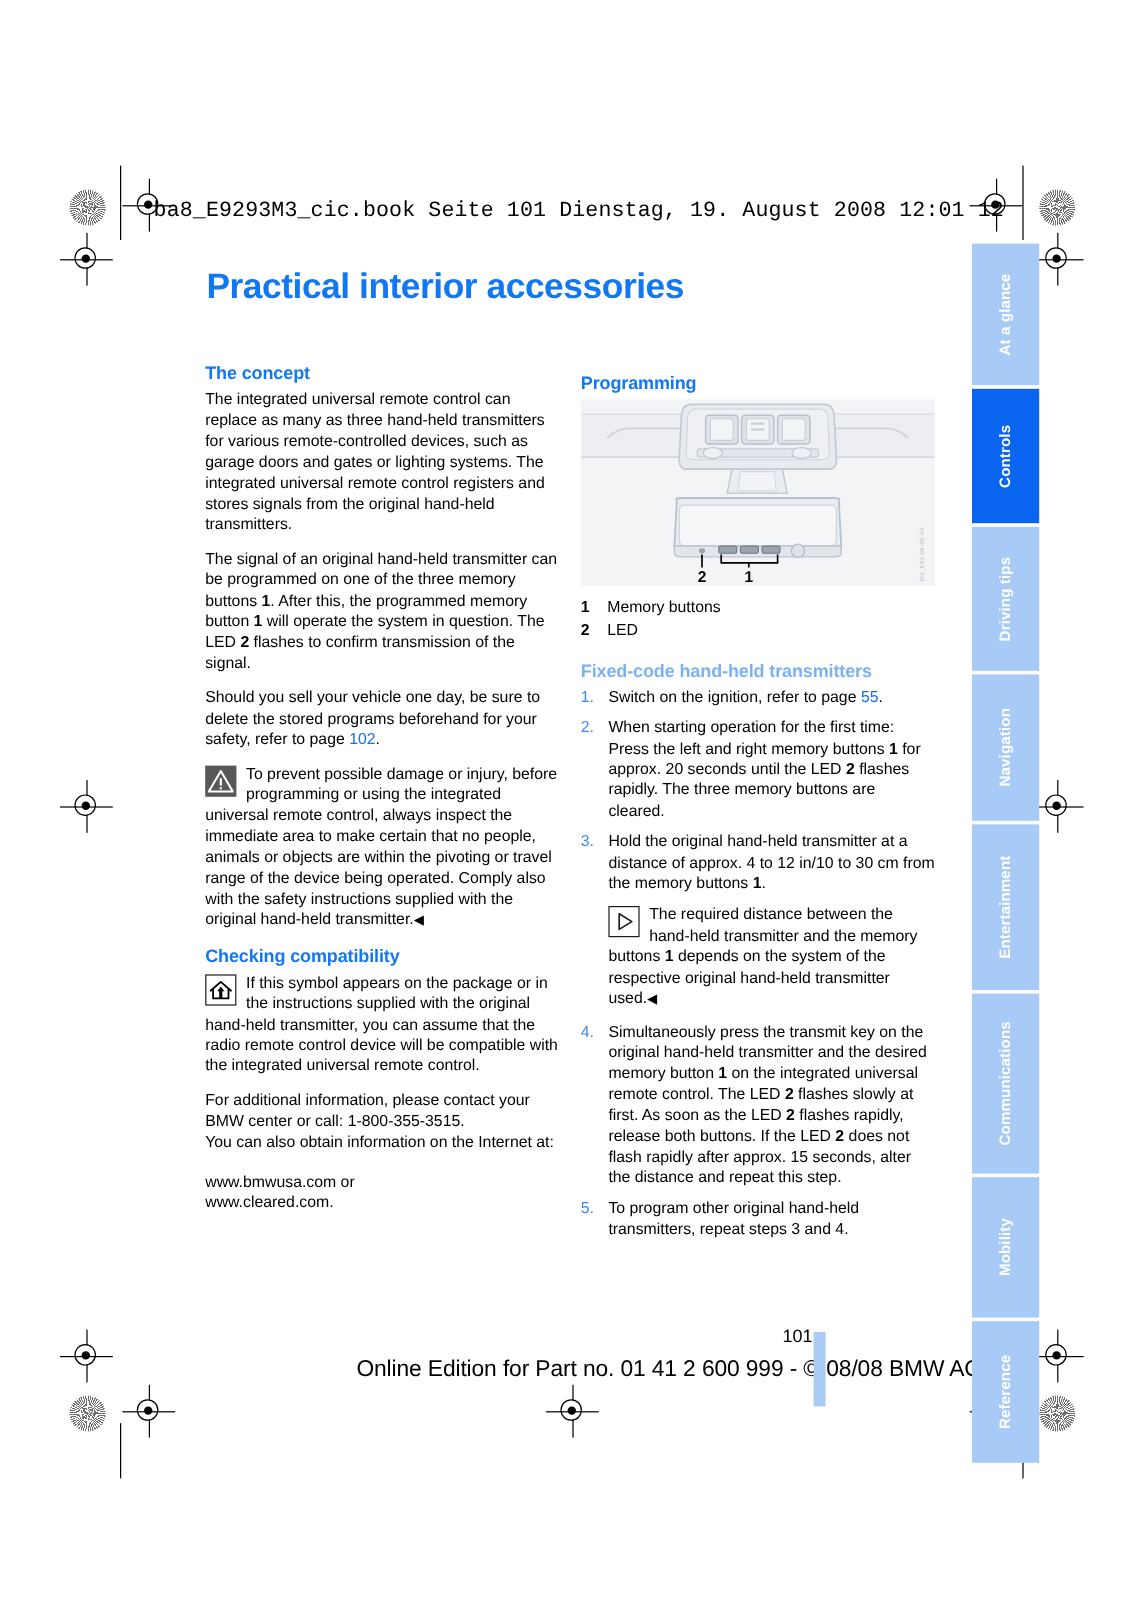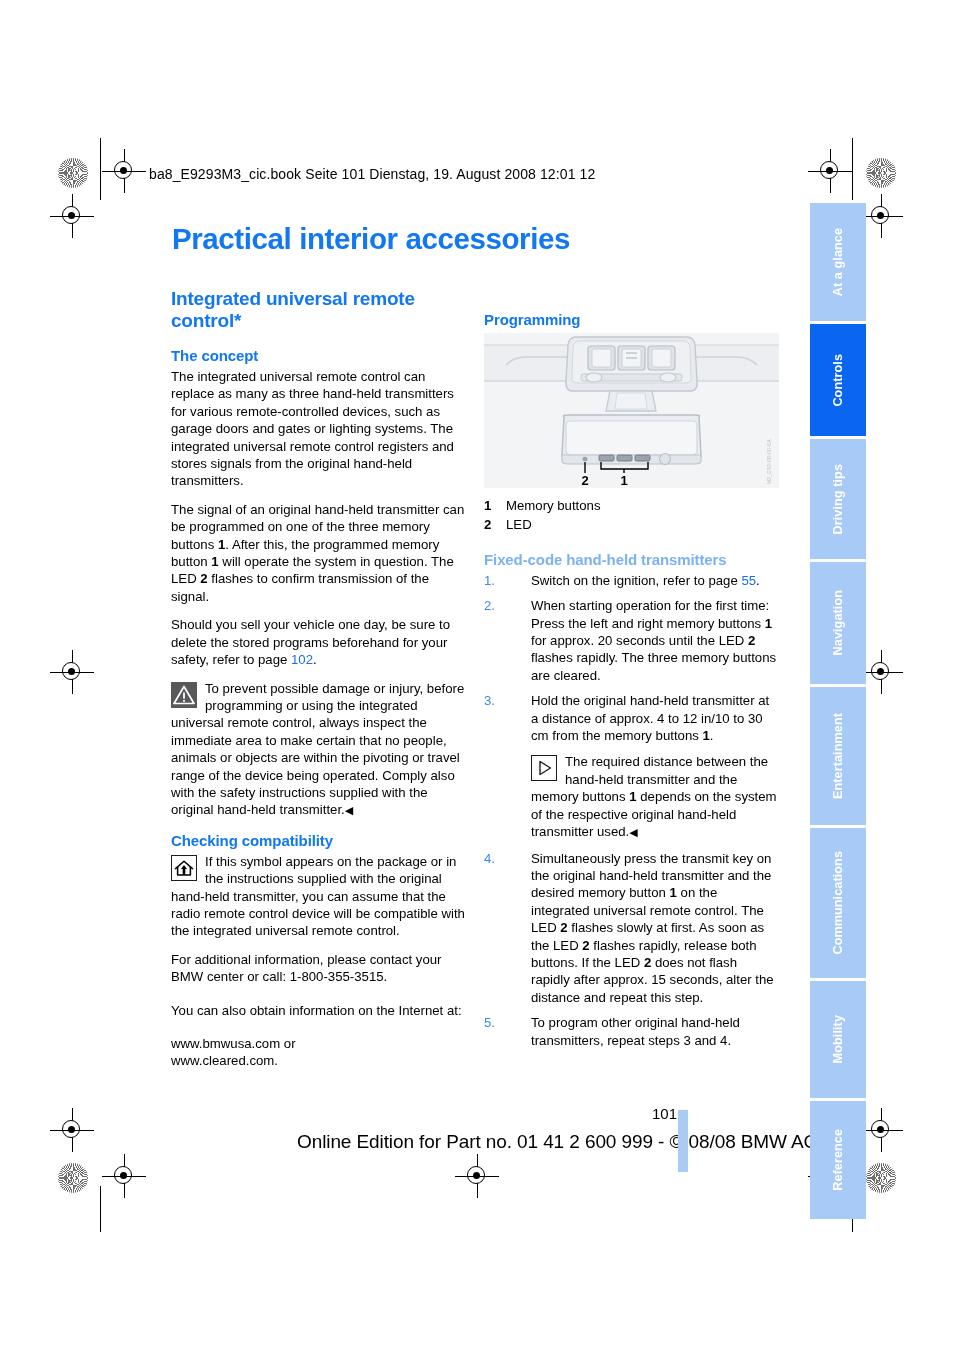--- a/index.html
+++ b/index.html
@@ -55,24 +55,24 @@
     background: #000;
   }
   .trimline {
     position: absolute;
     background: #000;
   }
 
   
   .header-meta {
     position: absolute;
-    left: 149px;
+    left: 128px;
     top: 166px;
-    font-family: Liberation Sans, sans-serif;
-    font-size: 14px;
+    font-family: Liberation Mono, monospace;
+    font-size: 18px;
     letter-spacing: .1px;
     color: #000;
     white-space: nowrap;
   }
 
   
   .page-title {
     position: absolute;
     left: 172px;
     top: 222px;
@@ -183,21 +183,21 @@
   }
   ol.steps > li {
     display: flex;
     margin-bottom: 8px;
   }
   ol.steps > li .num {
     width: 23px;
     flex: none;
     color: #3f87f0;
   }
-  ol.steps > li .txt { flex: 1 1 auto; margin-left: 24px; }
+  ol.steps > li .txt { flex: 1 1 auto; }
   ol.steps > li .txt .noteblock { margin: 9px 0 0 0; }
 
   
   .page-number {
     position: absolute;
     left: 652px;
     top: 1105px;
     font-size: 15px;
   }
   .footer-line {
@@ -290,21 +290,20 @@
 <div class="trimline" style="left:852px; top:138px; width:1px; height:62px;"></div>
 <div class="trimline" style="left:100px; top:1186px; width:1px; height:46px;"></div>
 <div class="trimline" style="left:852px; top:1186px; width:1px; height:46px;"></div>
 
 <div class="header-meta">ba8_E9293M3_cic.book  Seite 101  Dienstag, 19. August 2008  12:01 12</div>
 
 <div class="page-title">Practical interior accessories</div>
 
 <div class="col col-left">
 
-  <h2 class="sect">Integrated universal remote control*</h2>
 
   <h3 class="sub first">The concept</h3>
 
   <p>The integrated universal remote control can replace as many as three hand-held transmitters for various remote-controlled devices, such as garage doors and gates or lighting systems. The integrated universal remote control registers and stores signals from the original hand-held transmitters.</p>
 
   <p>
     <span>The signal of an original hand-held transmitter can be programmed on one of the three memory buttons </span><b>1</b><span>. After this, the programmed memory button </span><b>1</b><span> will operate the system in question. The LED </span><b>2</b><span> flashes to confirm transmission of the signal.</span>
   </p>
 
   <p>
@@ -334,21 +333,21 @@
           <polyline points="5.6,11.1 5.6,19 18.4,19 18.4,11.1" fill="none" stroke="#000" stroke-width="1.5" stroke-linejoin="round"></polyline>
           <path d="M12 19 L12 12.2" fill="none" stroke="#000" stroke-width="1.5"></path>
           <polygon points="12,9.1 15,13 9,13" fill="#000"></polygon>
           <rect x="10.7" y="12" width="2.6" height="7" fill="#000"></rect>
         </svg>
       </div>
     </div>
     <p>If this symbol appears on the package or in the instructions supplied with the original hand-held transmitter, you can assume that the radio remote control device will be compatible with the integrated universal remote control.</p>
   </div>
 
-  <p style="margin-bottom:16px">For additional information, please contact your BMW center or call: 1-800-355-3515.</p>
+  <p style="margin-bottom:0">For additional information, please contact your BMW center or call: 1-800-355-3515.</p>
   <p style="margin-bottom:16px">You can also obtain information on the Internet at:</p>
   <p style="margin-bottom:0">www.bmwusa.com or</p>
   <p>www.cleared.com.</p>
 
 </div>
 
 <div class="col col-right">
 
 
   <h3 class="sub" style="margin-top:22px;">Programming</h3>

